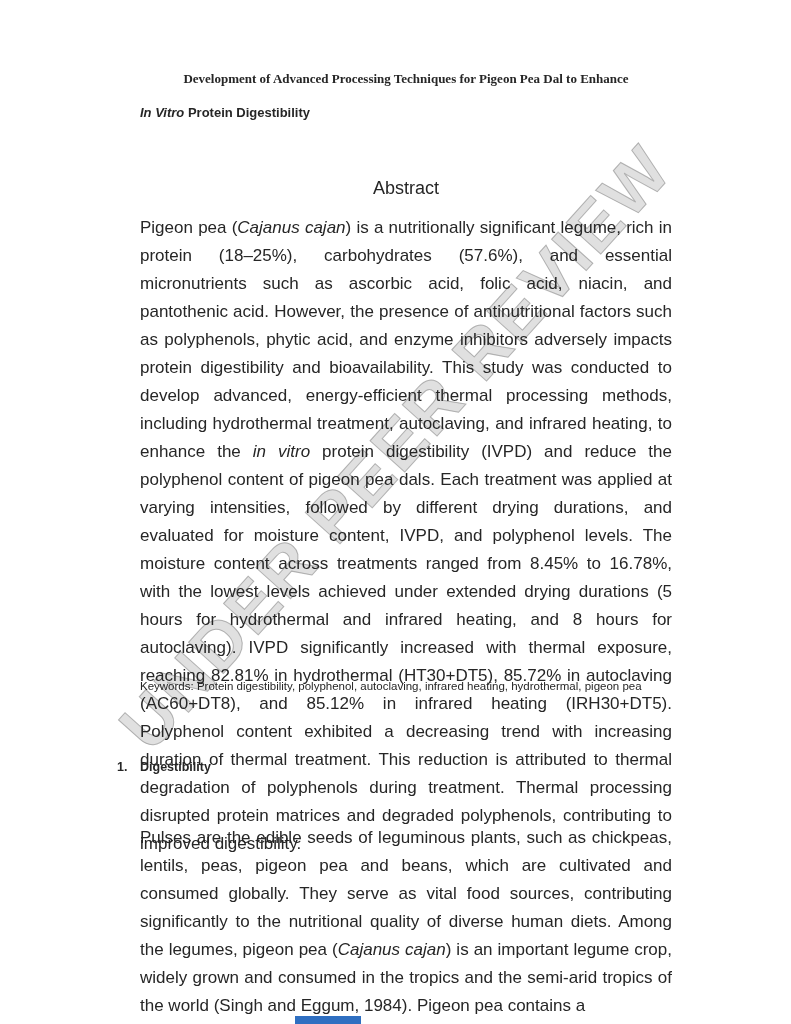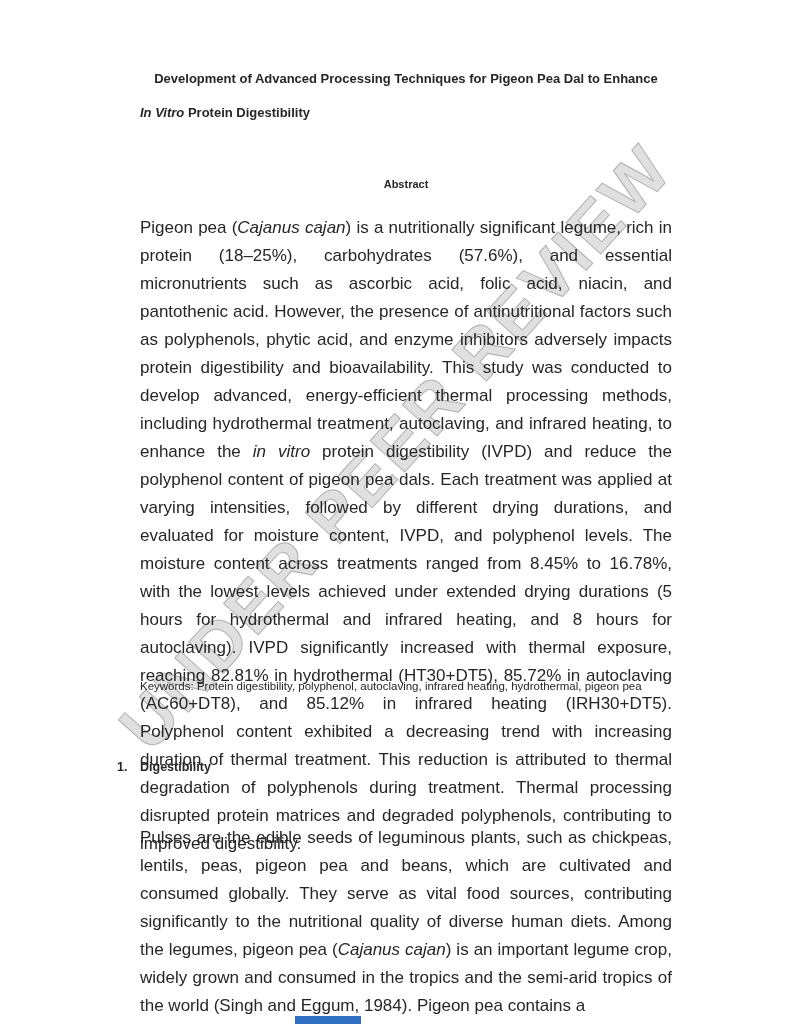--- a/index.html
+++ b/index.html
@@ -28,30 +28,30 @@
   }
   .paper-title {
     position: absolute;
     left: 140px;
     top: 62px;
     width: 532px;
     font-size: 13px;
     font-weight: bold;
     line-height: 34px;
   }
-  .title-line1 { text-align: center; }
+  .title-line1 { text-align: center; font-family: Liberation Serif, serif; }
   .title-line2 { text-align: left; padding-right: 4px; }
   .abstract-heading {
     position: absolute;
     left: 140px;
     top: 178px;
     width: 532px;
     margin: 0;
-    font-size: 11px;
-    font-weight: bold;
+    font-size: 18px;
+    font-weight: normal;
     text-align: center;
   }
   .para {
     position: absolute;
     left: 140px;
     width: 532px;
     margin: 0;
     font-size: 17px;
     line-height: 28px;
     text-align: justify;

